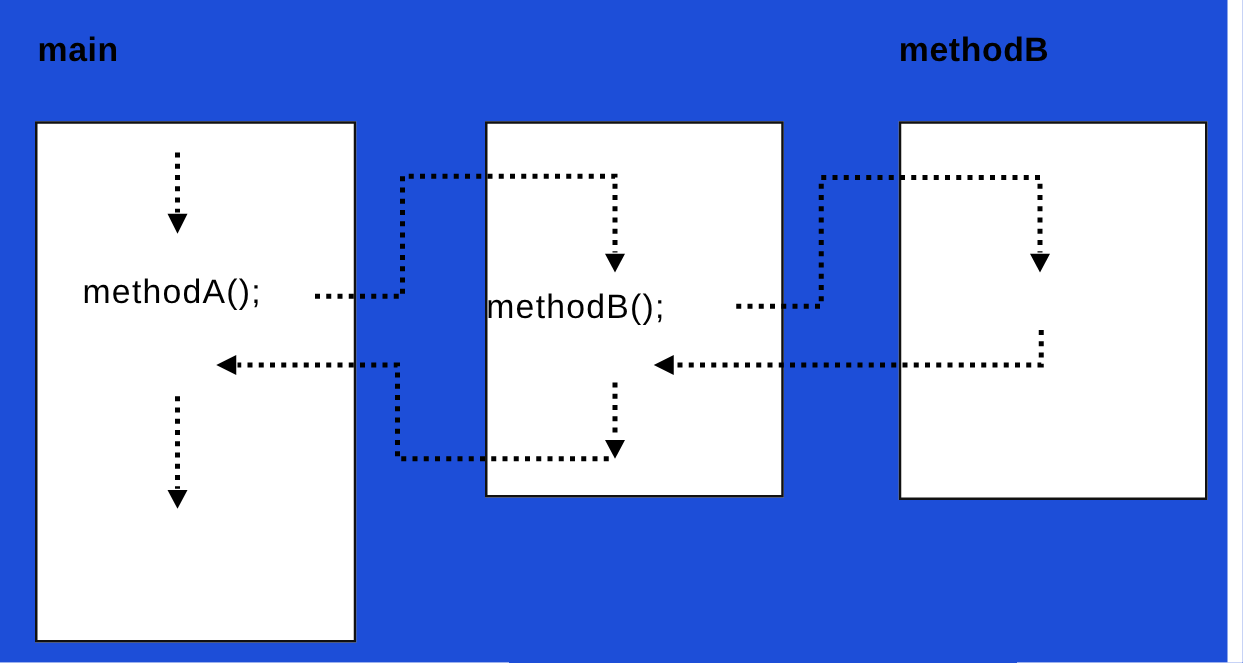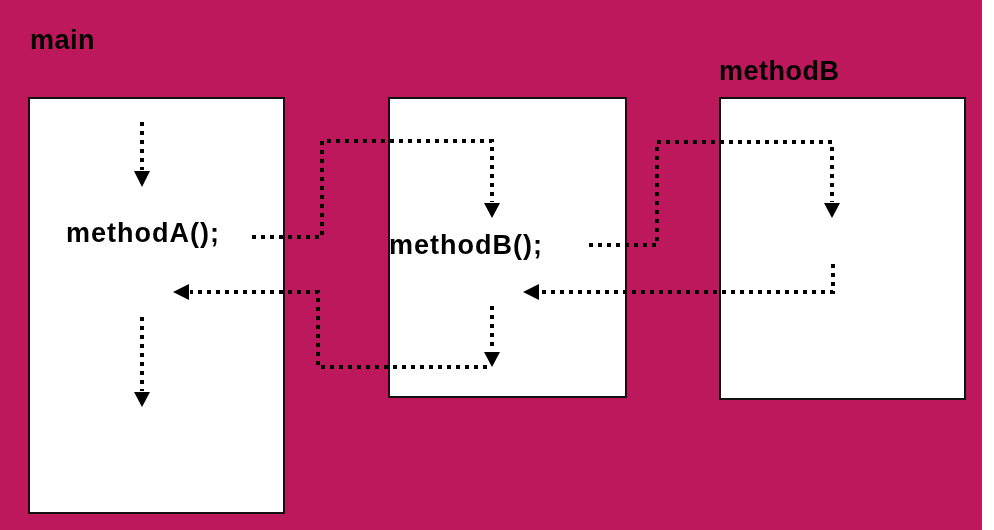--- a/index.html
+++ b/index.html
@@ -4,21 +4,21 @@
 <style>
   html, body {
     margin: 0;
     padding: 0;
     background: #ffffff;
   }
   .canvas {
     position: relative;
     width: 982px;
     height: 530px;
-    background: #be185d;
+    background: #1d4ed8;
     font-family: "Liberation Sans", sans-serif;
     overflow: hidden;
   }
   .lane-box {
     position: absolute;
     border: 2px solid #111111;
     background: #ffffff;
     box-sizing: border-box;
   }
   .box-main    { left: 28px;  top: 97px; width: 257px; height: 417px; }
@@ -29,26 +29,26 @@
     position: absolute;
     top: 25px;
     font-size: 27px;
     font-weight: 700;
     color: #000000;
     letter-spacing: 0.5px;
     white-space: nowrap;
   }
   .label-main    { left: 30px; }
   .label-methodA { left: 392px; }
-  .label-methodB { left: 719px; margin-top: 31px; }
+  .label-methodB { left: 719px; }
 
   .call-text {
     position: absolute;
     font-size: 27px;
-    font-weight: 700;
+    font-weight: 400;
     color: #000000;
     letter-spacing: 1px;
     white-space: nowrap;
     z-index: 3;
   }
   .call-methodA { left: 66px;  top: 218px; }
   .call-methodB { left: 389px; top: 230px; }
 
   .arrow-layer {
     position: absolute;

